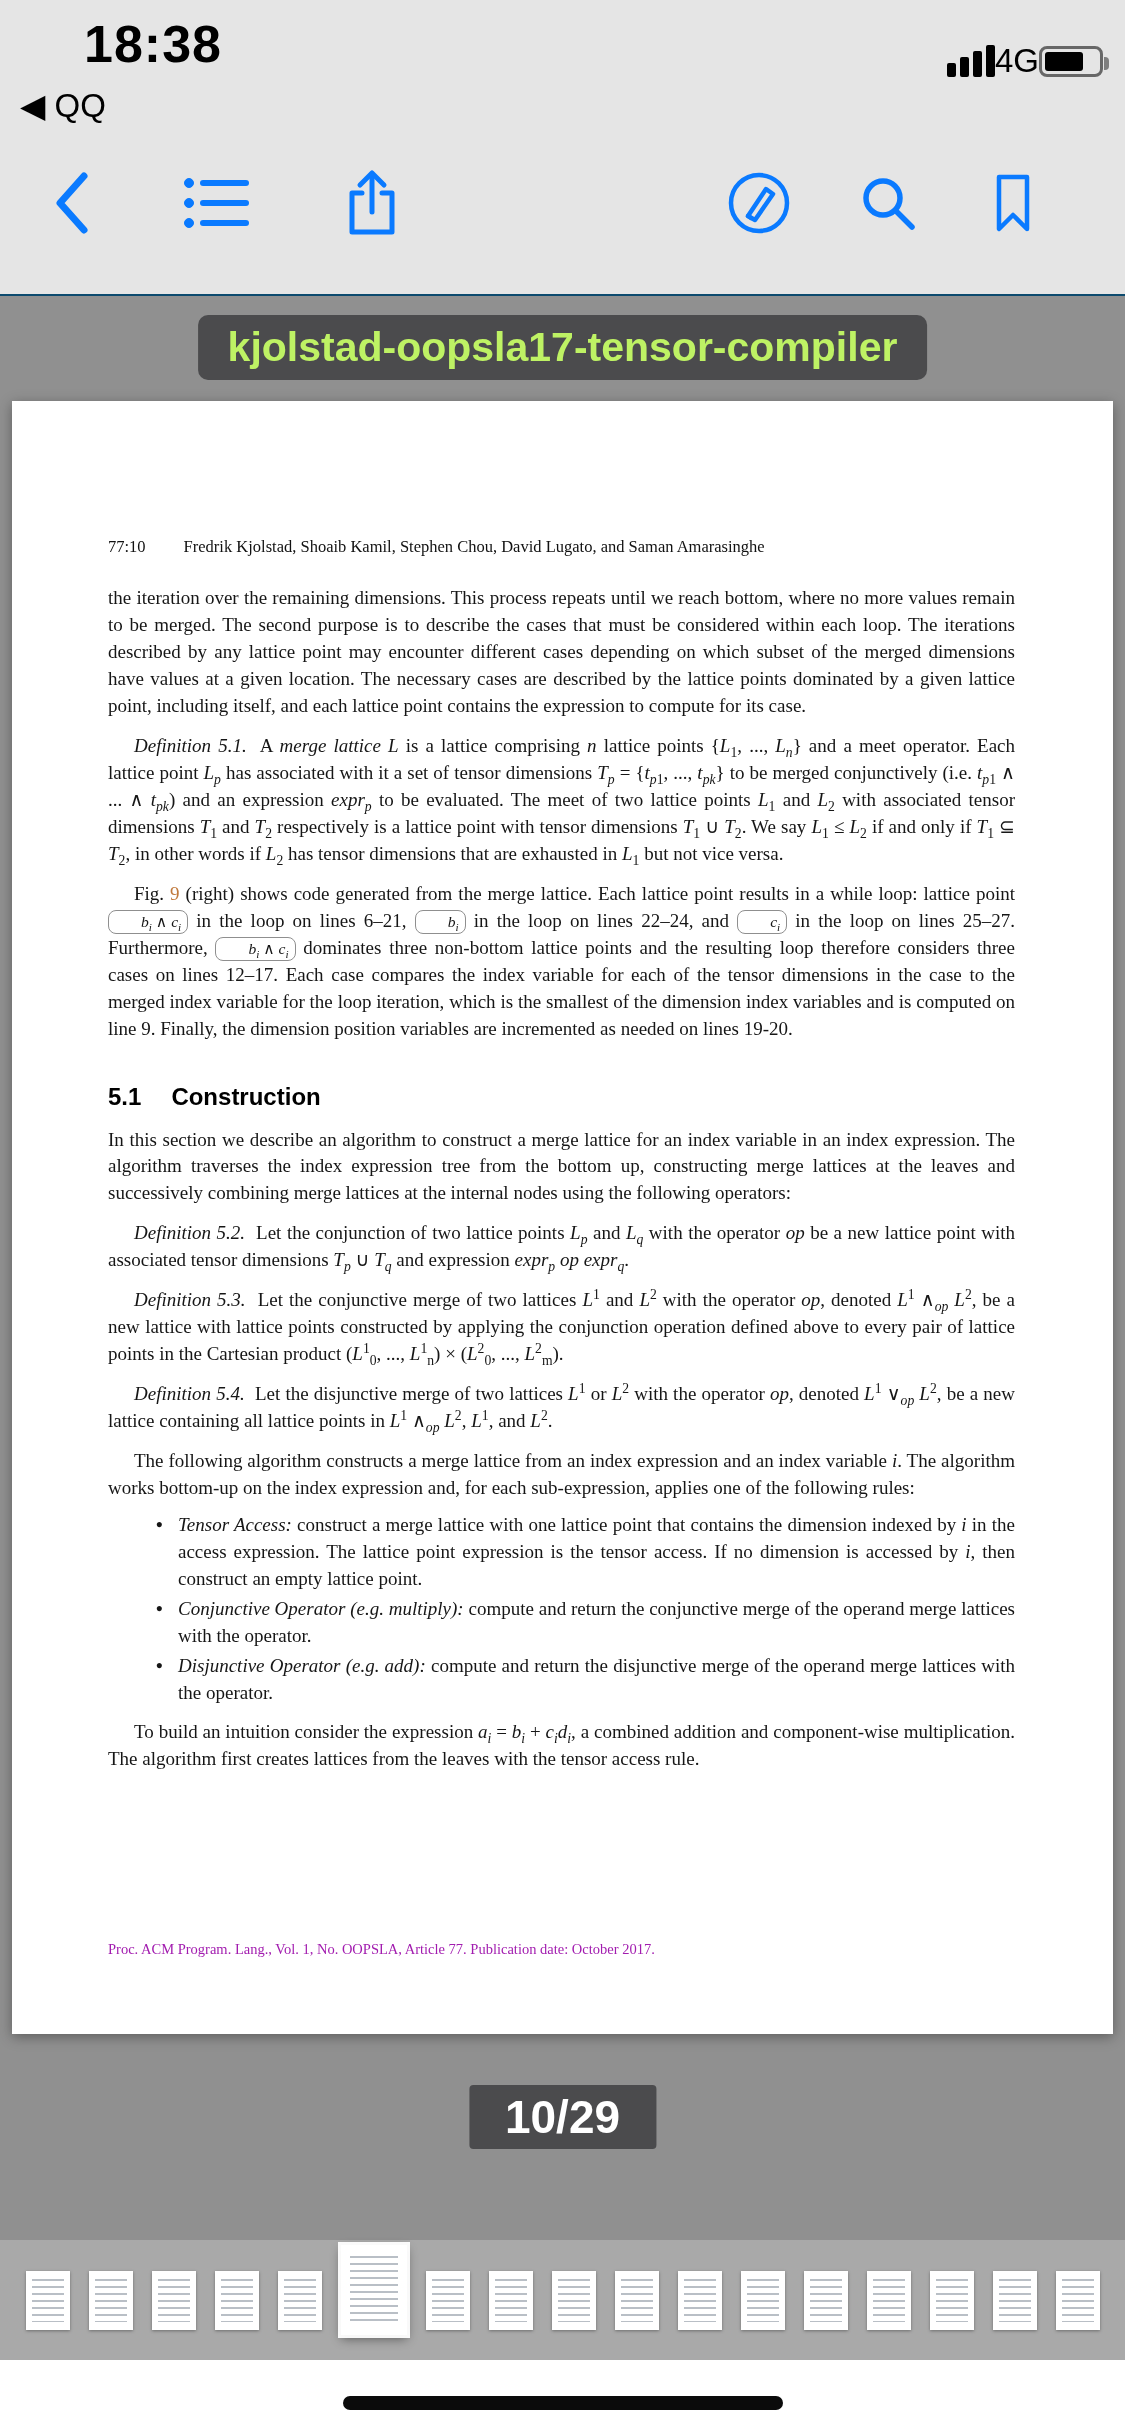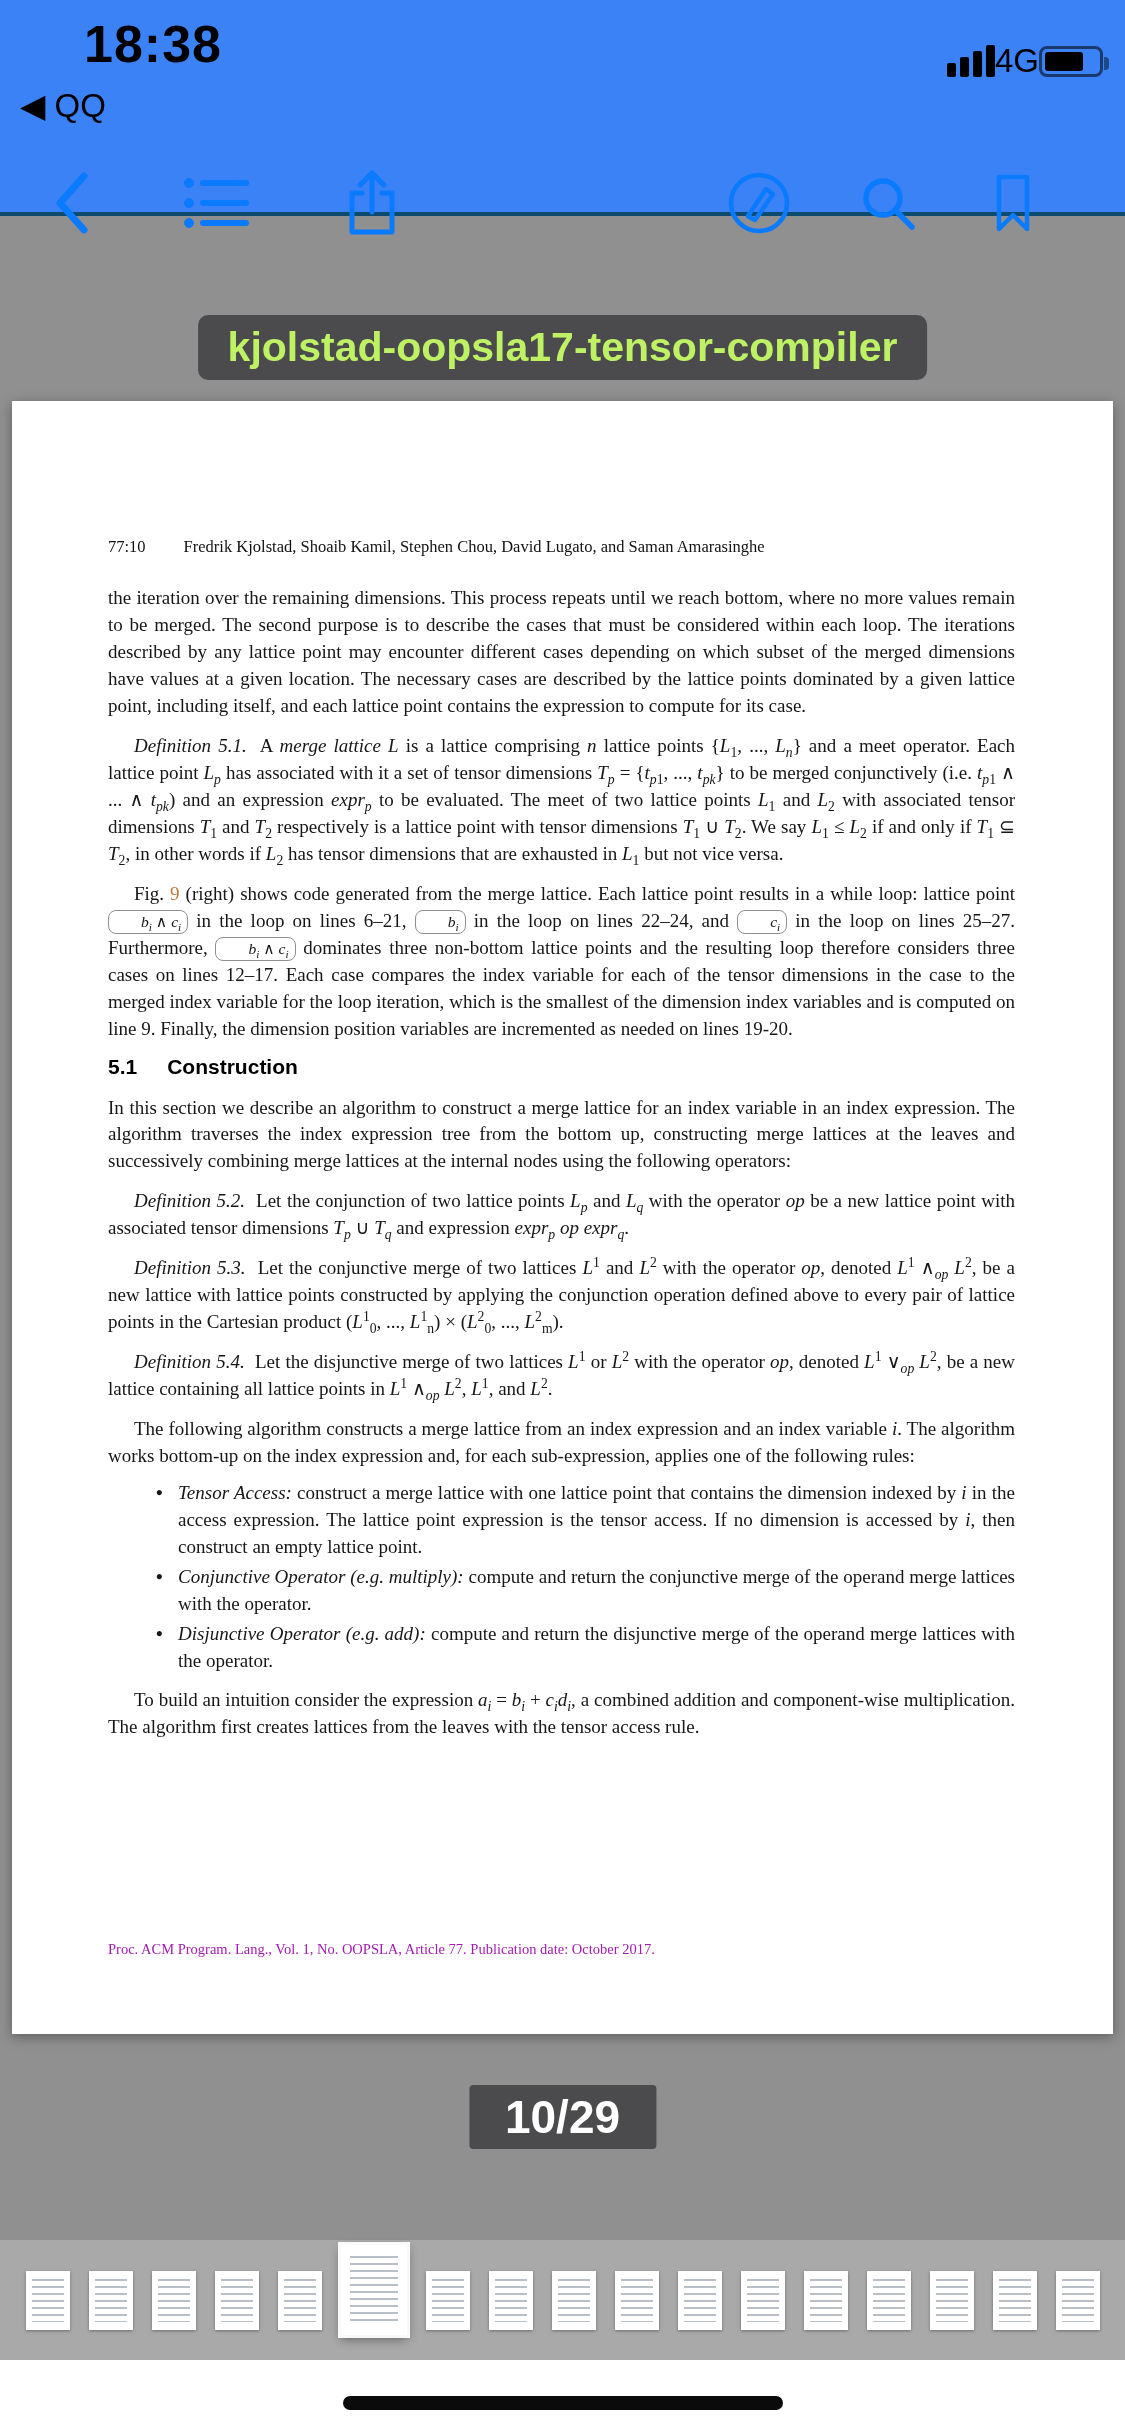--- a/index.html
+++ b/index.html
@@ -1,20 +1,20 @@
 <!DOCTYPE html>
 <html><head>
 <meta charset="utf-8">
 <style>
   * { margin:0; padding:0; box-sizing:border-box; }
   html,body { width:1125px; height:2436px; }
   body { position:relative; overflow:hidden; background:#909090; font-family:"Liberation Sans",sans-serif; }
 
   
-  .header { position:absolute; top:0; left:0; width:1125px; height:216px; background:#3b82f6; border-bottom:4px solid #0c4a6e; z-index:6; }
+  .header { position:absolute; top:0; left:0; width:1125px; height:296px; background:#e5e5e5; border-bottom:2px solid #0c4a6e; z-index:6; }
   .time { position:absolute; left:84px; top:14px; font-size:52px; font-weight:700; color:#000; letter-spacing:1px; }
   .breadcrumb { position:absolute; left:20px; top:86px; font-size:33px; font-weight:400; color:#000; }
   .status-right { position:absolute; right:22px; top:42px; display:flex; align-items:center; gap:0; }
   .signal { display:flex; align-items:flex-end; gap:4px; height:32px; }
   .signal .bar { width:9px; background:#000; border-radius:2px; }
   .net { font-size:33px; color:#000; }
   .battery { position:relative; width:64px; height:31px; border:3px solid rgba(0,0,0,0.55); border-radius:8px; padding:3px; }
   .battery .level { height:100%; width:74%; background:#000; border-radius:3px; }
   .battery:after { content:""; position:absolute; right:-9px; top:8px; width:5px; height:13px; background:rgba(0,0,0,0.45); border-radius:0 4px 4px 0; }
 
@@ -28,21 +28,21 @@
   .page { position:absolute; top:136px; left:12px; width:1101px; height:1633px; background:#fff; box-shadow:0 3px 12px rgba(0,0,0,0.35); overflow:hidden; font-family:"Liberation Serif",serif; color:#161616; }
   .page-inner { padding:136px 98px 0 96px; }
   .runhead { display:flex; font-size:16.5px; color:#111; margin-bottom:28px; }
   .runhead .pgnum { margin-right:38px; }
   .para { font-size:19px; line-height:1.42; text-align:justify; margin-bottom:10px; }
   .indent { text-indent:26px; }
   .defn { margin-top:13px; }
   sub, sup { line-height:0; font-size:0.72em; }
   .lp { display:inline-block; border:1.2px solid #8f8f8f; border-radius:8px; padding:2px 6px; font-size:0.82em; line-height:1.18; }
   .ref { color:#c0793c; }
-  .sec-head { font-family:"Liberation Sans",sans-serif; font-weight:700; font-size:21px; margin:12px 0 16px; color:#000; }
+  .sec-head { font-family:"Liberation Sans",sans-serif; font-weight:700; font-size:24px; margin:40px 0 16px; color:#000; }
   .sec-head .num { margin-right:30px; }
   ul.rules { list-style:none; margin:4px 0 12px 46px; }
   ul.rules li { position:relative; font-size:19px; line-height:1.42; text-align:justify; padding-left:24px; margin-bottom:3px; }
   ul.rules li:before { content:"\2022"; position:absolute; left:2px; top:0; font-weight:700; }
   .footnote { position:absolute; left:96px; bottom:76px; font-size:14.5px; color:#a21caf; font-family:"Liberation Serif",serif; }
   .page-pill { position:absolute; top:1820px; left:50%; transform:translateX(-50%); background:rgba(72,72,74,0.96); color:#fff; font-weight:700; font-size:46px; padding:5px 36px; border-radius:4px; }
 
   
   .thumb-strip { position:absolute; top:2240px; left:0; width:1125px; height:120px; background:#a9a9a9; display:flex; align-items:center; justify-content:center; gap:19px; }
   .thumb { position:relative; width:44px; height:59px; background:#fff; box-shadow:0 1px 3px rgba(0,0,0,0.35); flex:0 0 auto; }

